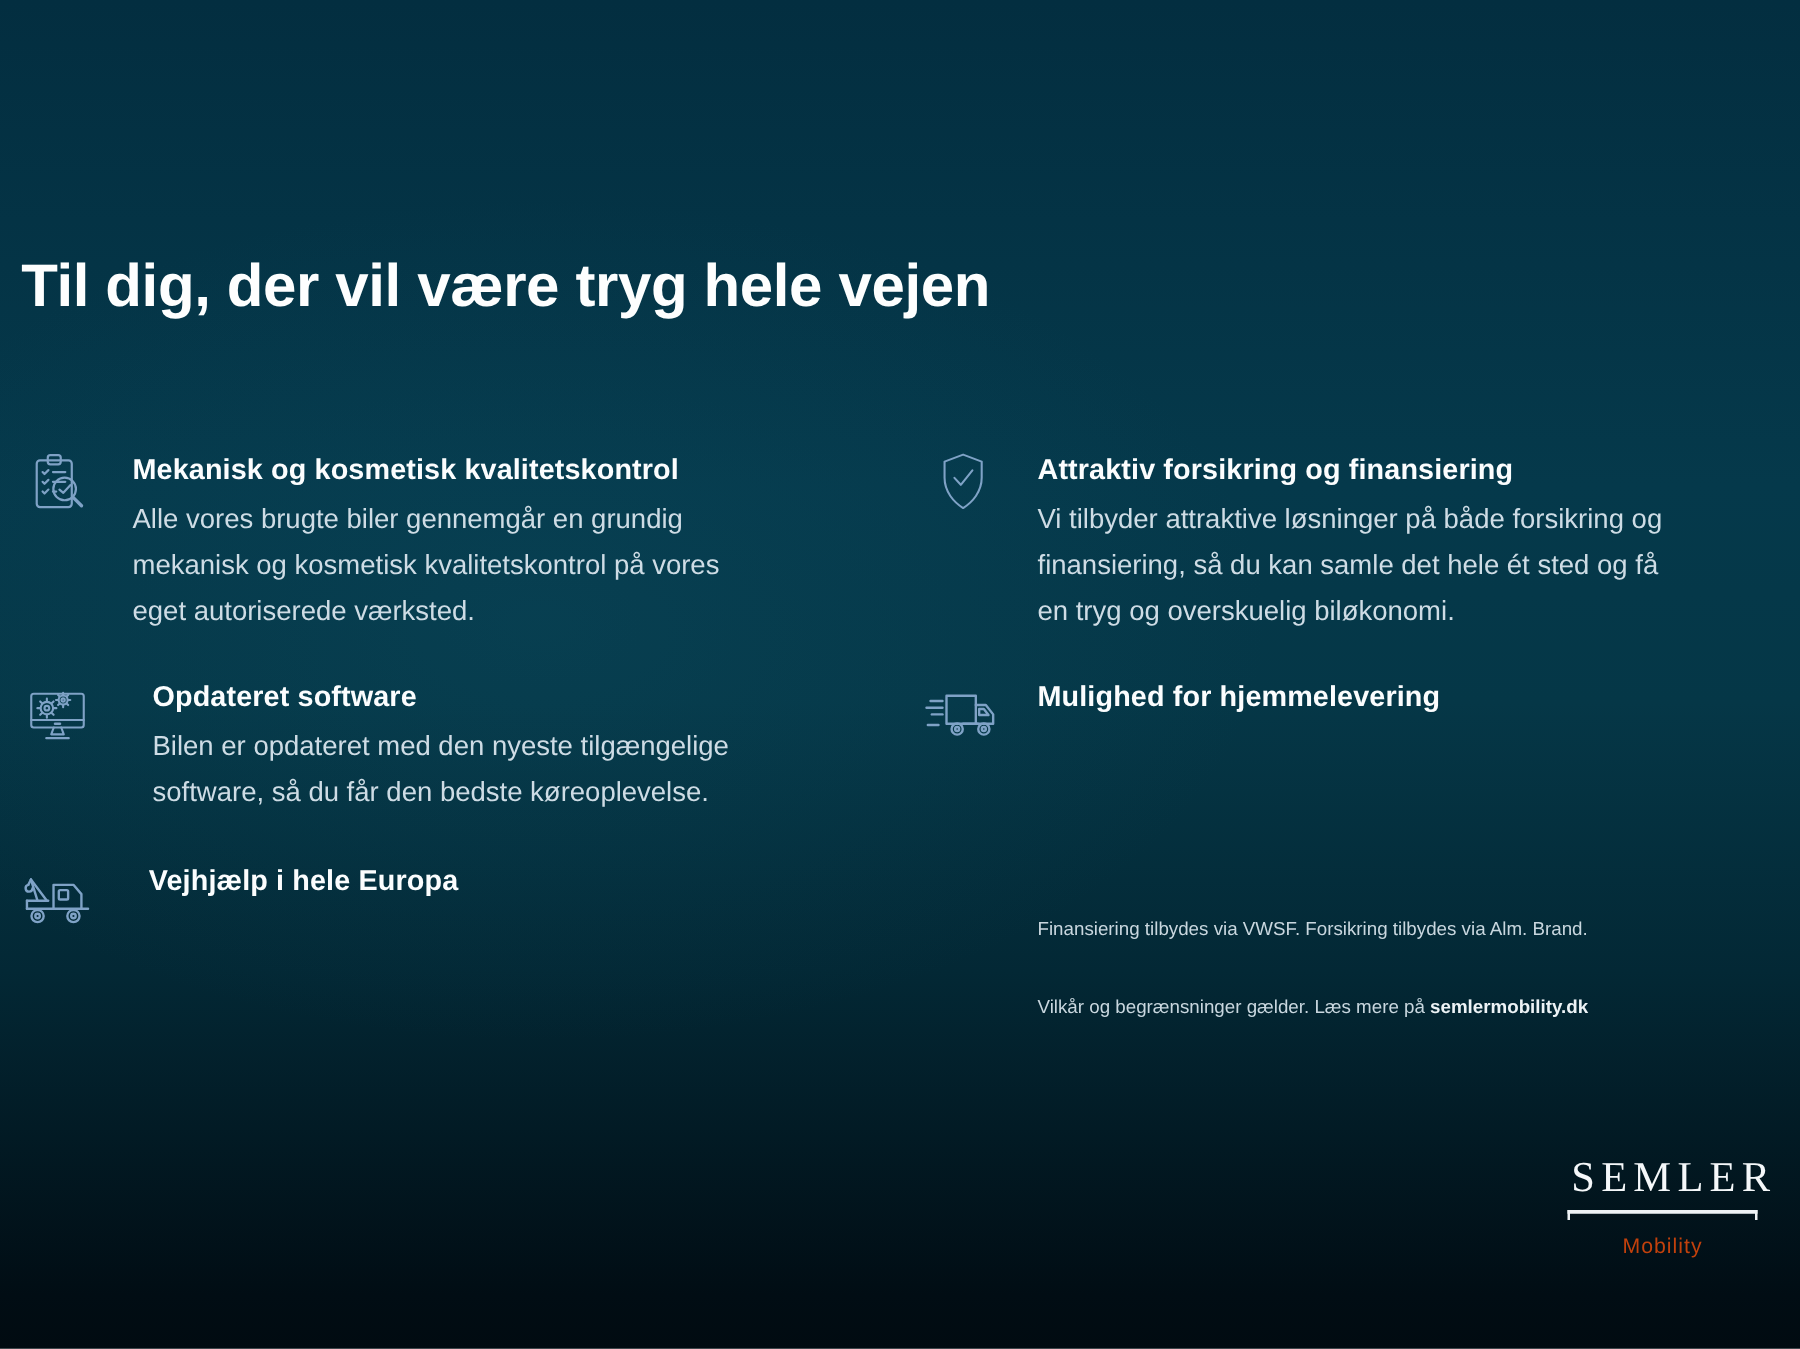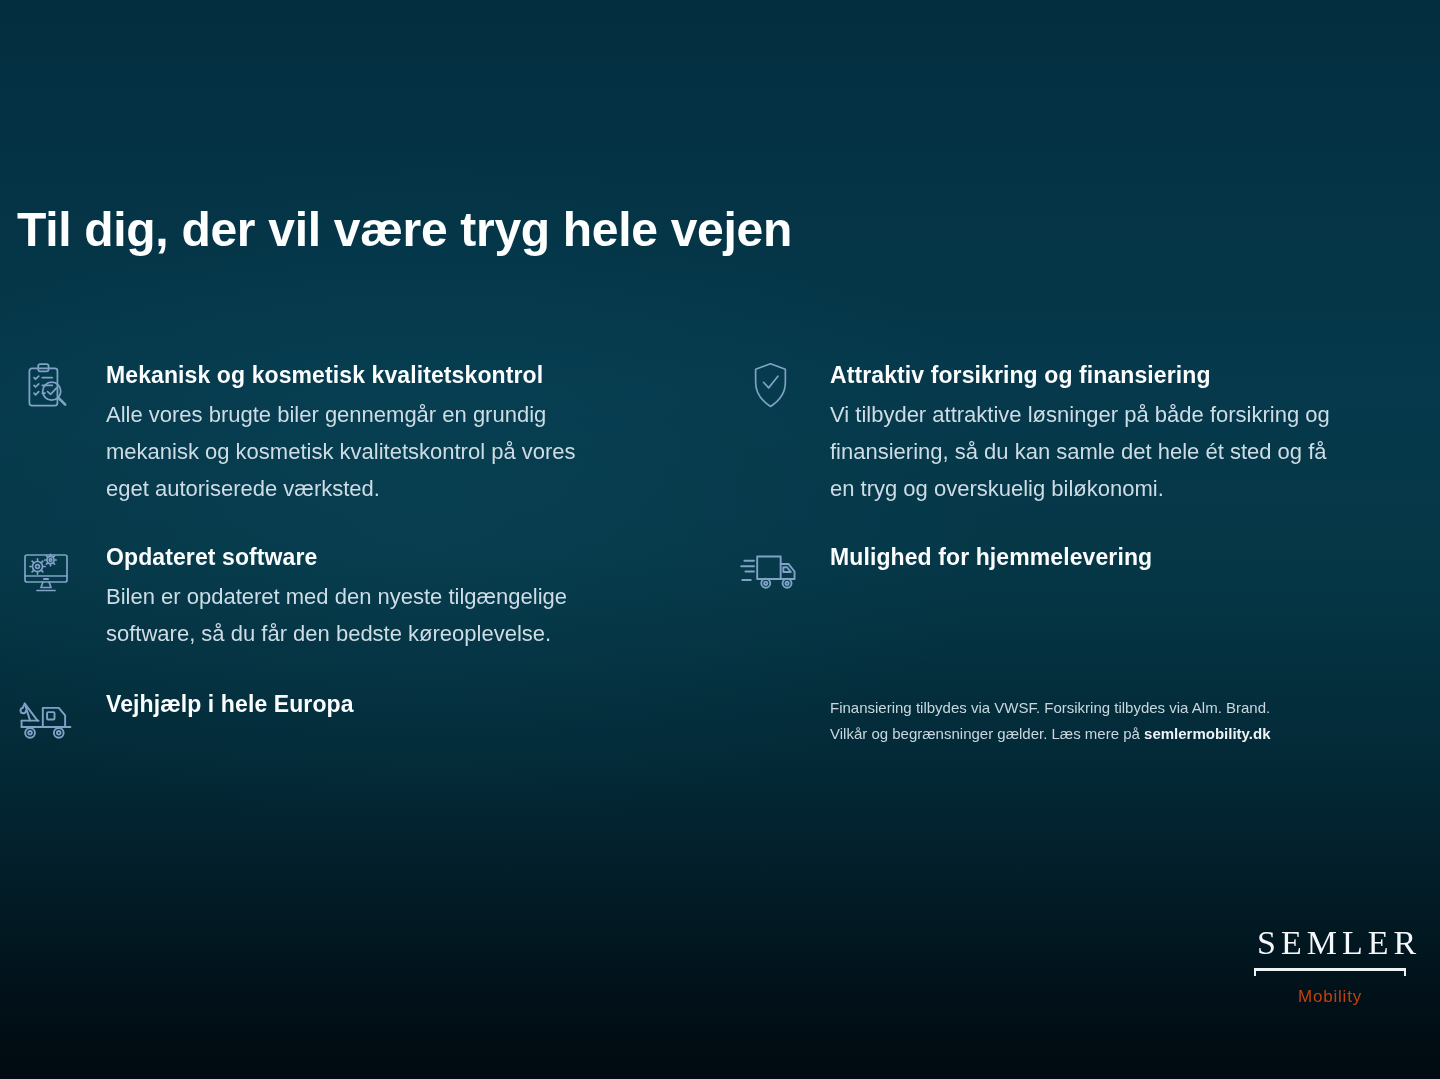--- a/index.html
+++ b/index.html
@@ -33,25 +33,25 @@
   .feature-text{ margin-left:28px; }
   .feature-title{
     font-size:23px; font-weight:700; color:#FBFDFE; line-height:30px; letter-spacing:0.1px;
   }
   .feature-body{
     margin-top:6px; font-size:22px; line-height:37px; color:#CEDCE5;
     white-space:pre-line; font-weight:400;
   }
 
   .c1r1{grid-column:1;grid-row:1;} .c2r1{grid-column:2;grid-row:1;}
-  .c1r2{grid-column:1;grid-row:2;} .c2r2{grid-column:2;grid-row:2;}
-  .c1r3{grid-column:1;grid-row:3;} .c2r3{grid-column:2;grid-row:3;}
+  .c1r2{grid-column:1;grid-row:2;gap:16px;} .c2r2{grid-column:2;grid-row:2;}
+  .c1r3{grid-column:1;grid-row:3;gap:13px;} .c2r3{grid-column:2;grid-row:3;}
 
   .fine-print{ margin-left:92px; margin-top:6px; }
-  .fine-print p{ font-size:15px; line-height:26px; color:#C9D7DF; }
+  .fine-print p{ font-size:15px; line-height:26px; color:#C9D7DF;margin-top:36px; }
   .fine-print .fp-bold{ font-weight:700; color:#EDF3F6; }
 
   .logo{
     position:absolute; right:33px; bottom:72px; width:154px; text-align:center;
   }
   .logo-brand{
     font-family:"Liberation Serif","DejaVu Serif",serif;
     font-size:34px; letter-spacing:5px; padding-left:4px; color:#F5F8FA; font-weight:400;
   }
   .logo-rule{

